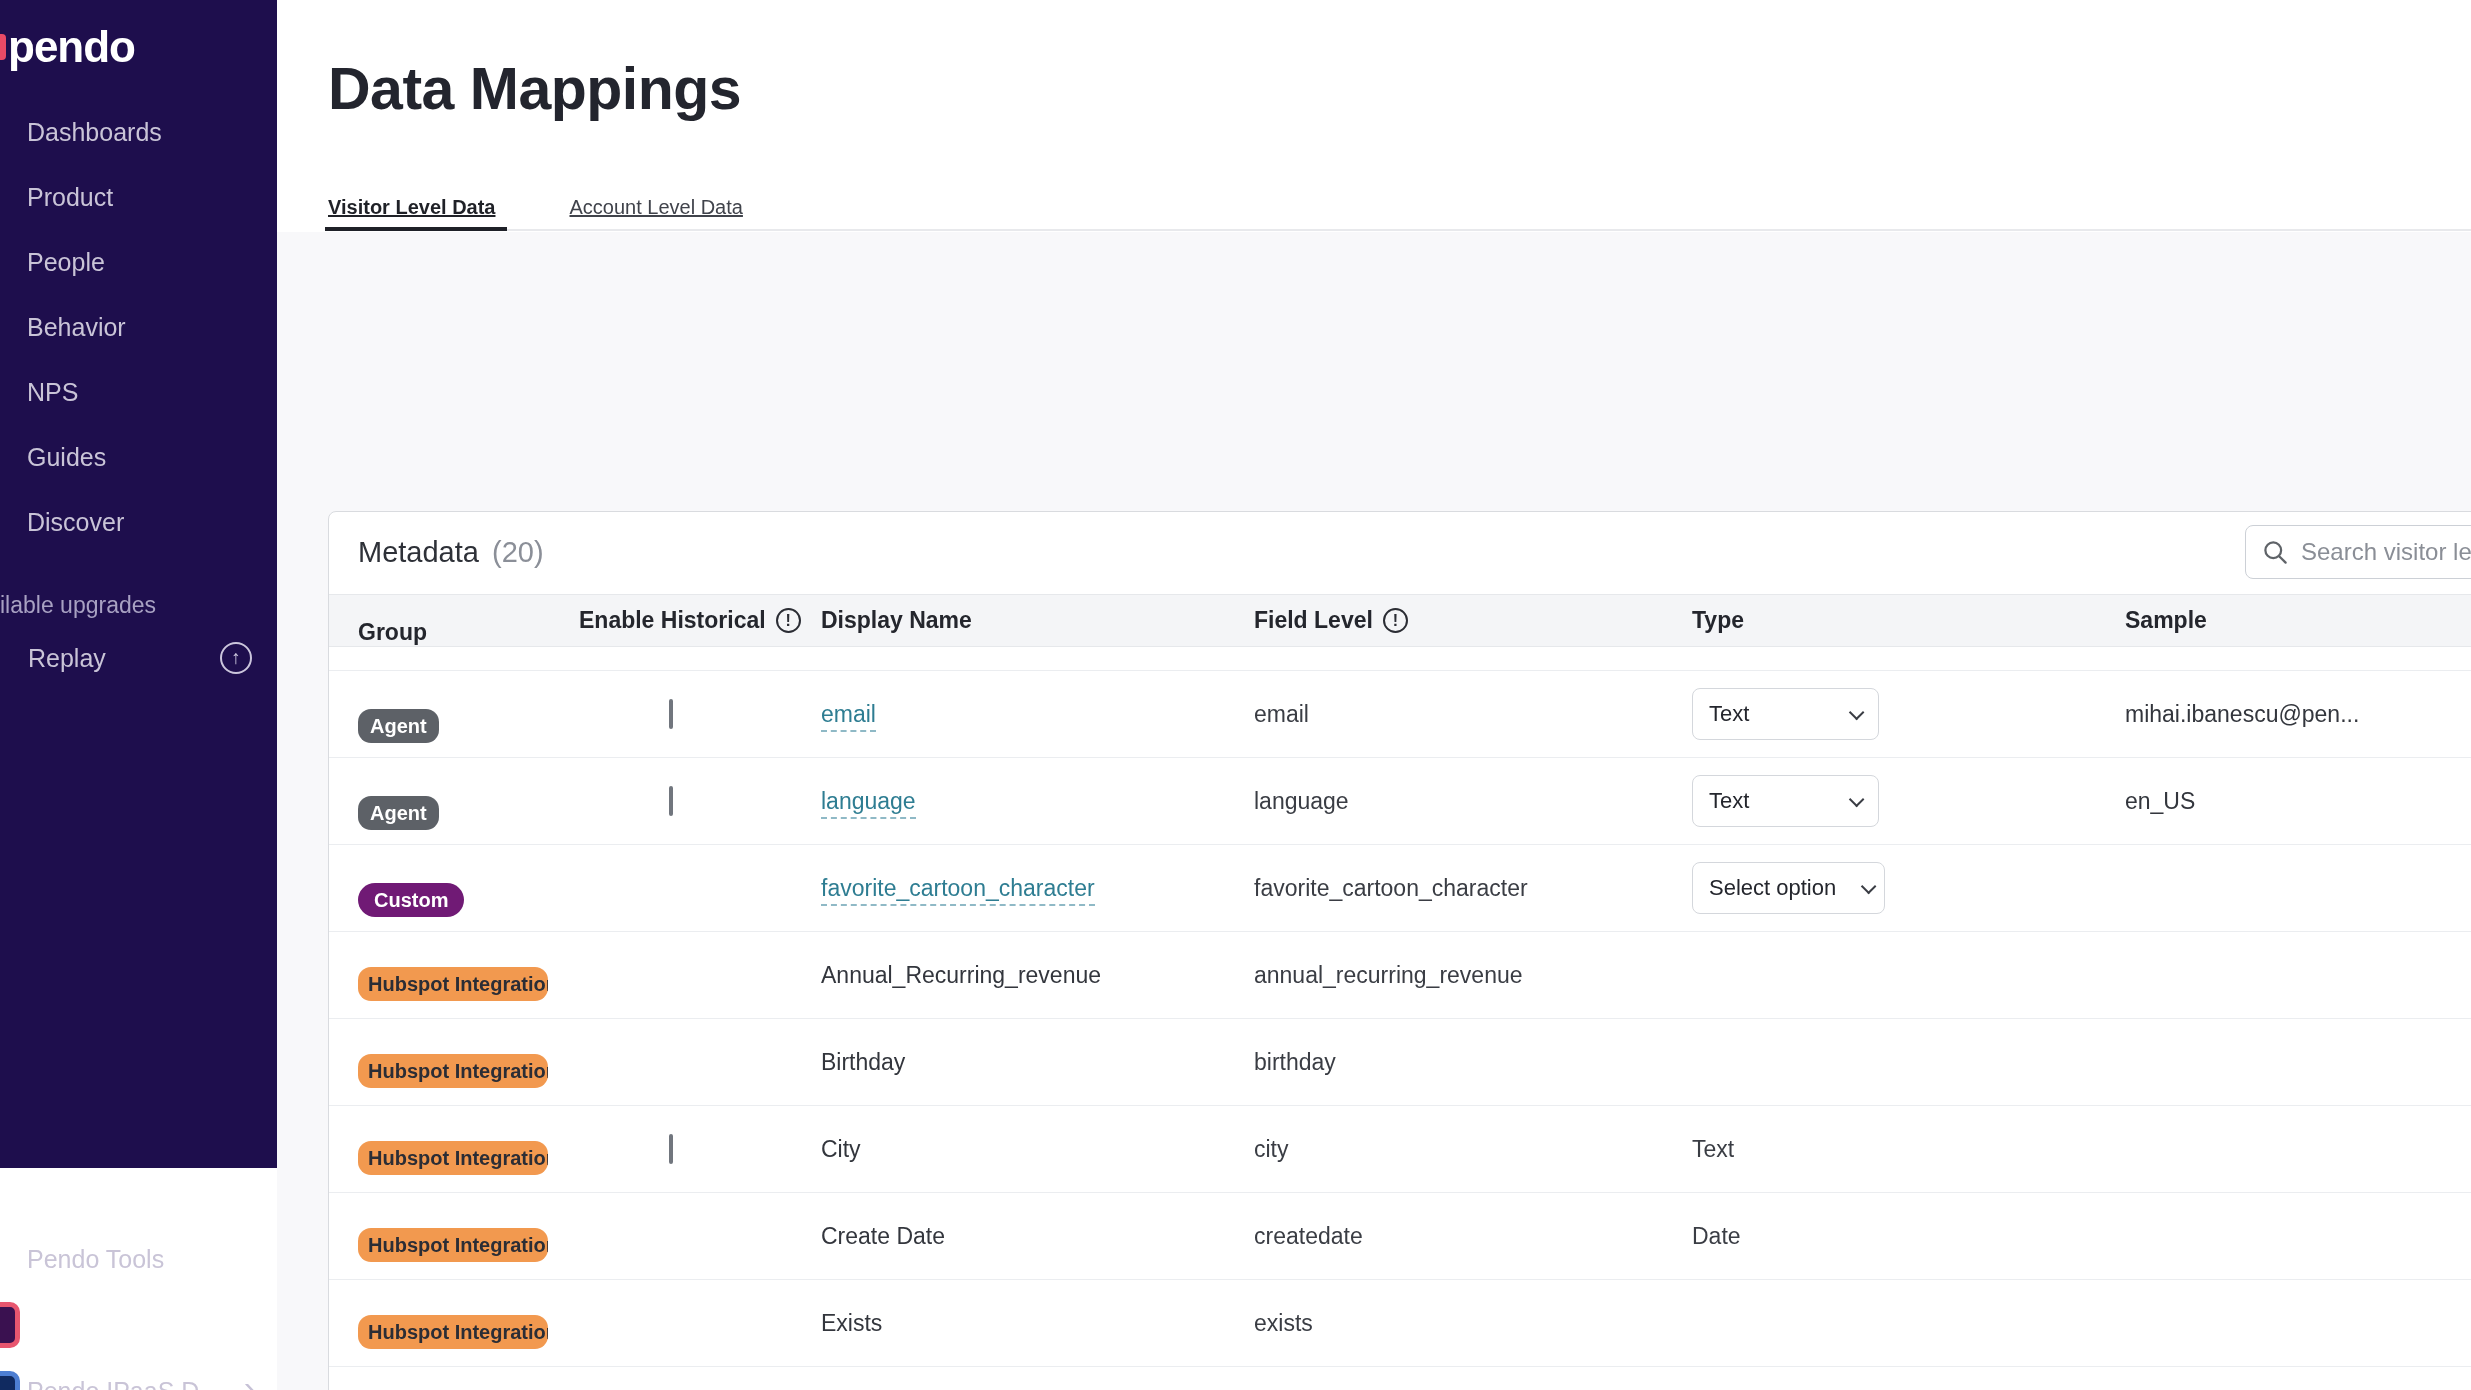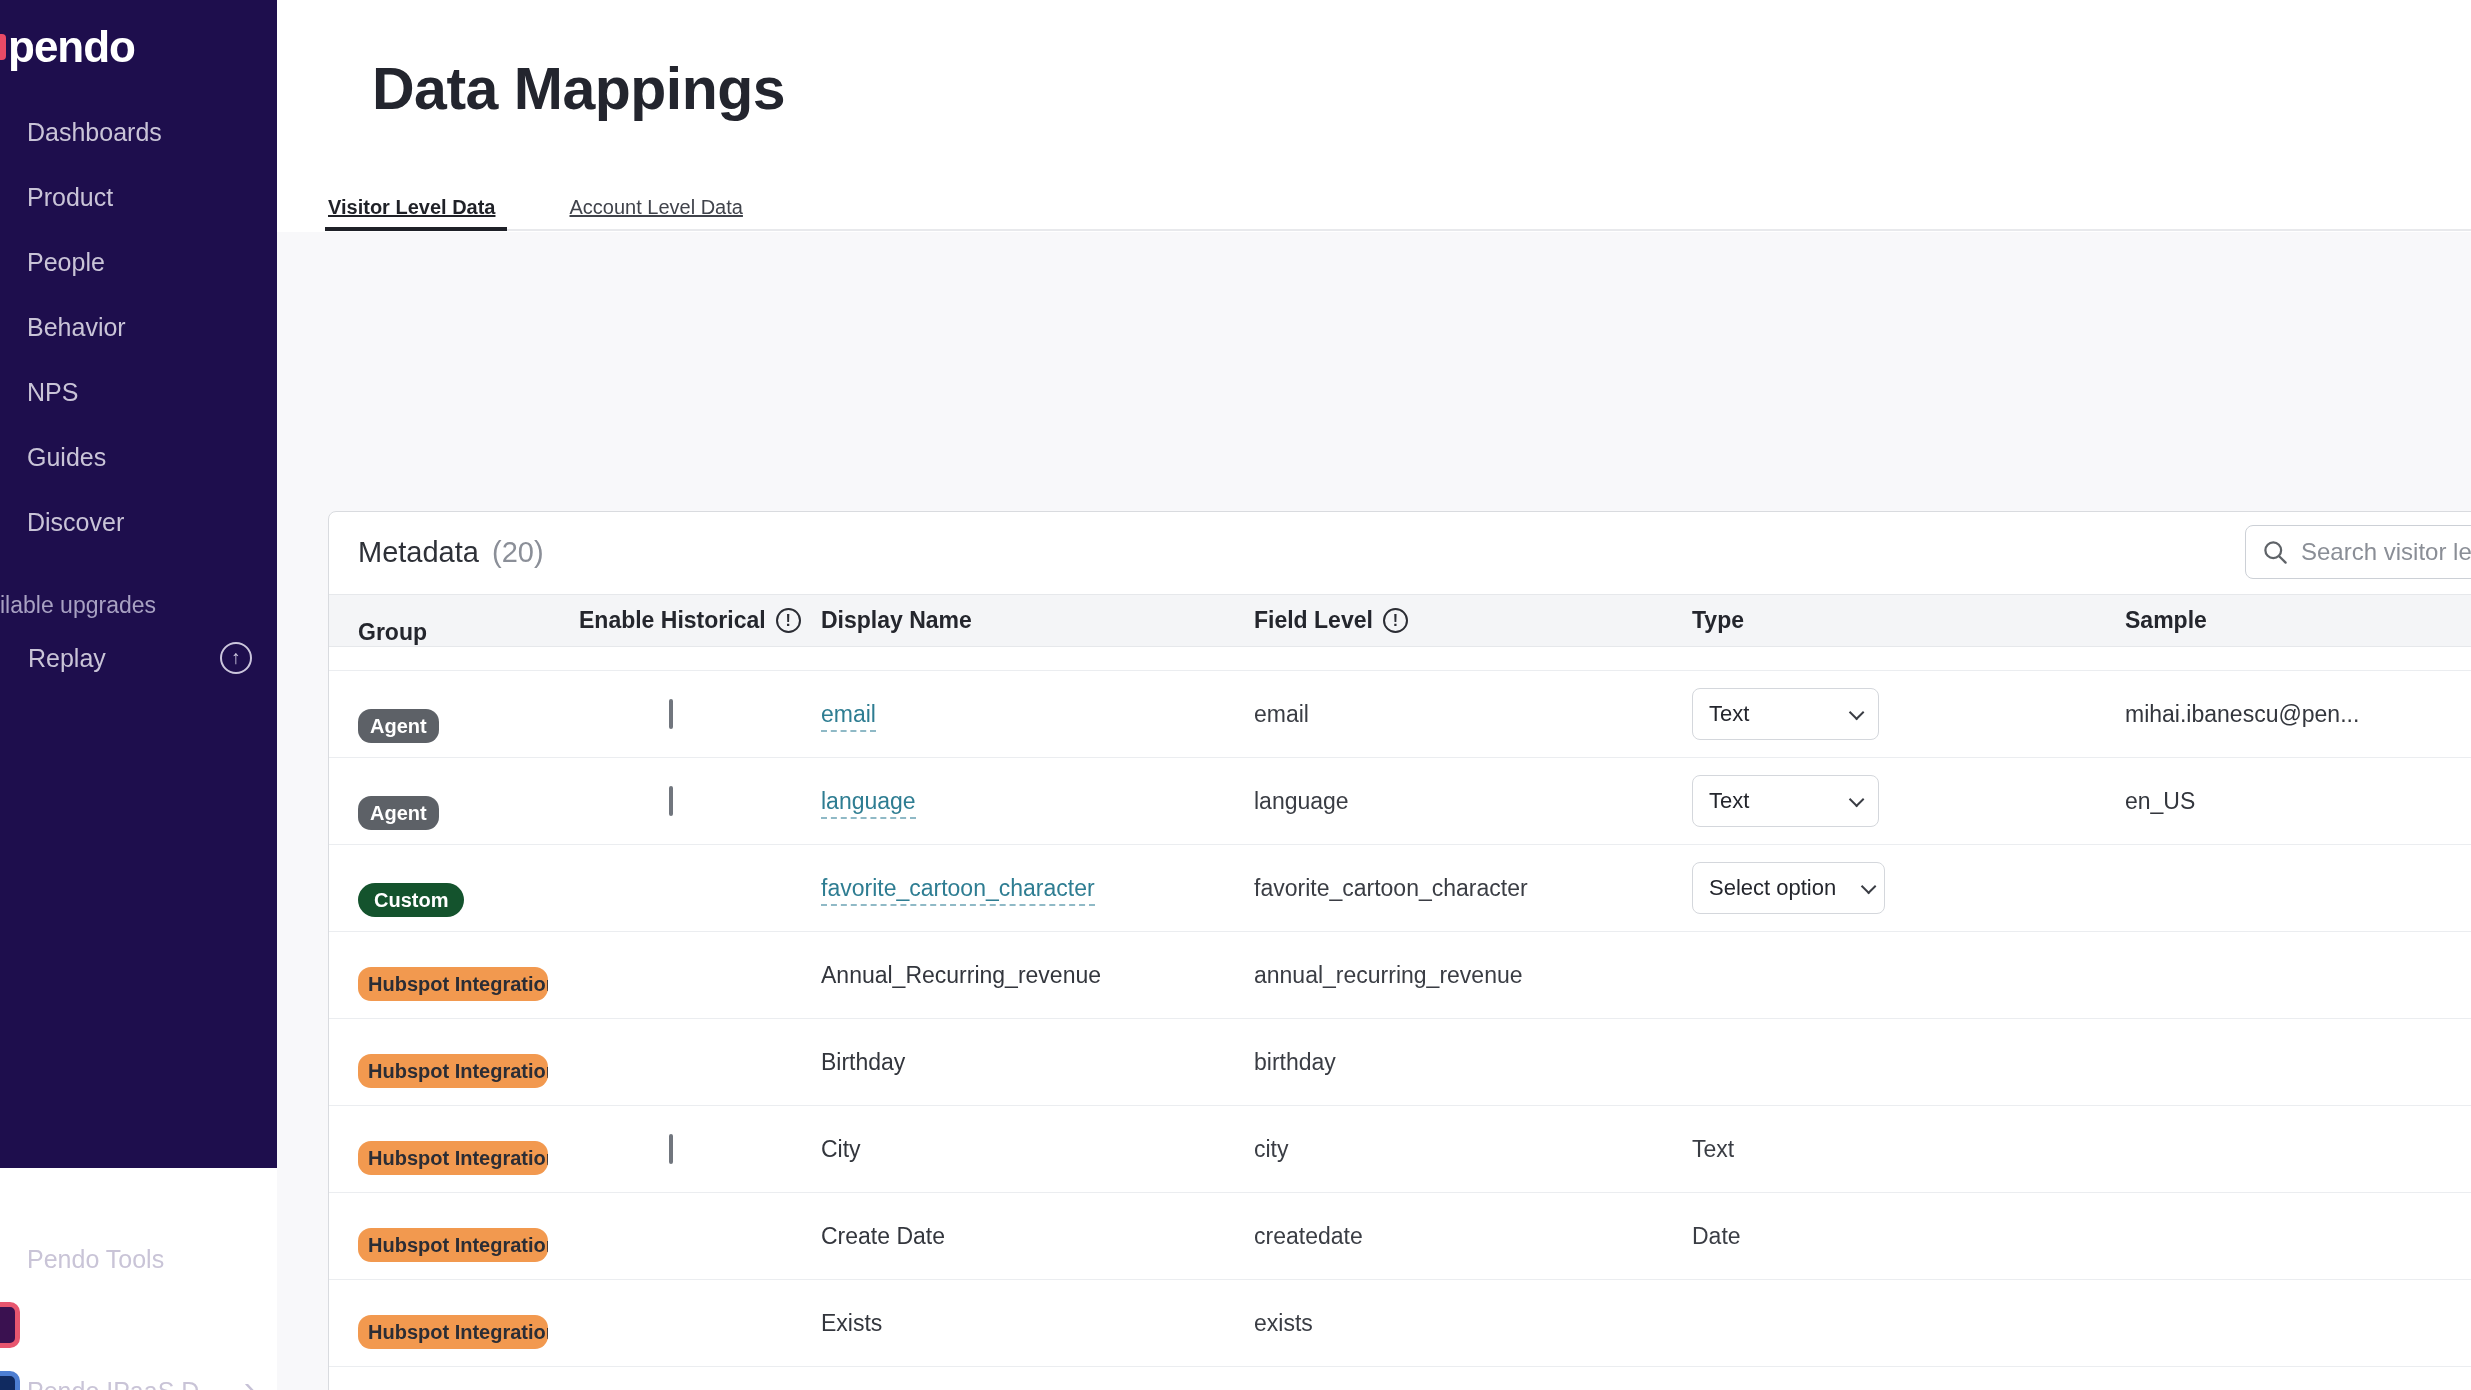--- a/index.html
+++ b/index.html
@@ -58,21 +58,21 @@
   .side-badge.blue { border: 5px solid #4d7ed2; background: #102a60; top: -6px; }
   .chev-right {
     position: absolute; right: 22px; top: -4px; font-size: 34px; color: #c6c1d6;
     font-weight: normal;
   }
 
   
   .main { position: absolute; left: 277px; top: 0; width: 2194px; height: 1390px; }
   .page-title {
     position: absolute; left: 51px; top: 55px;
-    font-size: 59px; font-weight: 700; color: #23252e; letter-spacing: -0.5px; margin-left: 44px;
+    font-size: 59px; font-weight: 700; color: #23252e; letter-spacing: -0.5px;
   }
   .tabs {
     position: absolute; left: 51px; top: 196px; right: -300px;
     border-bottom: 2px solid #e8e9ec; display: flex; height: 35px;
   }
   .tab {
     position: relative; font-size: 20px; color: #40434b; margin-right: 74px;
     cursor: pointer; padding-bottom: 20px; white-space: nowrap; text-decoration: underline;
   }
   .tab.active { font-weight: bold; color: #1f2127; }
@@ -127,21 +127,21 @@
   .partial-row { height: 24px; border-bottom: 1px solid #ebedf0; background: #fff; }
   .row {
     display: flex; align-items: center; height: 87px; padding-left: 29px;
     border-bottom: 1px solid #ebedf0; background: #fff; font-size: 23px;
   }
   .badge {
     display: inline-block; font-size: 20px; font-weight: bold; line-height: 22px;
     padding: 6px 12px; border-radius: 13px; white-space: nowrap;
   }
   .badge.agent { background: #5d6167; color: #ffffff; }
-  .badge.custom { background: #14532d; color: #ffffff; padding: 6px 16px; border-radius: 17px; }
+  .badge.custom { background: #701a75; color: #ffffff; padding: 6px 16px; border-radius: 17px; }
   .badge.hubspot {
     background: #f2994f; color: #2b2d35; width: 190px; overflow: hidden;
     padding: 6px 10px;
   }
   .checkbox {
     width: 27px; height: 27px; border: 2px solid #71767e; border-radius: 4px;
     margin-left: 90px; background: #fff; cursor: pointer;
   }
   .dn-link {
     color: #2e7d92; border-bottom: 2px dashed #8fb9c6; padding-bottom: 3px; cursor: pointer;

